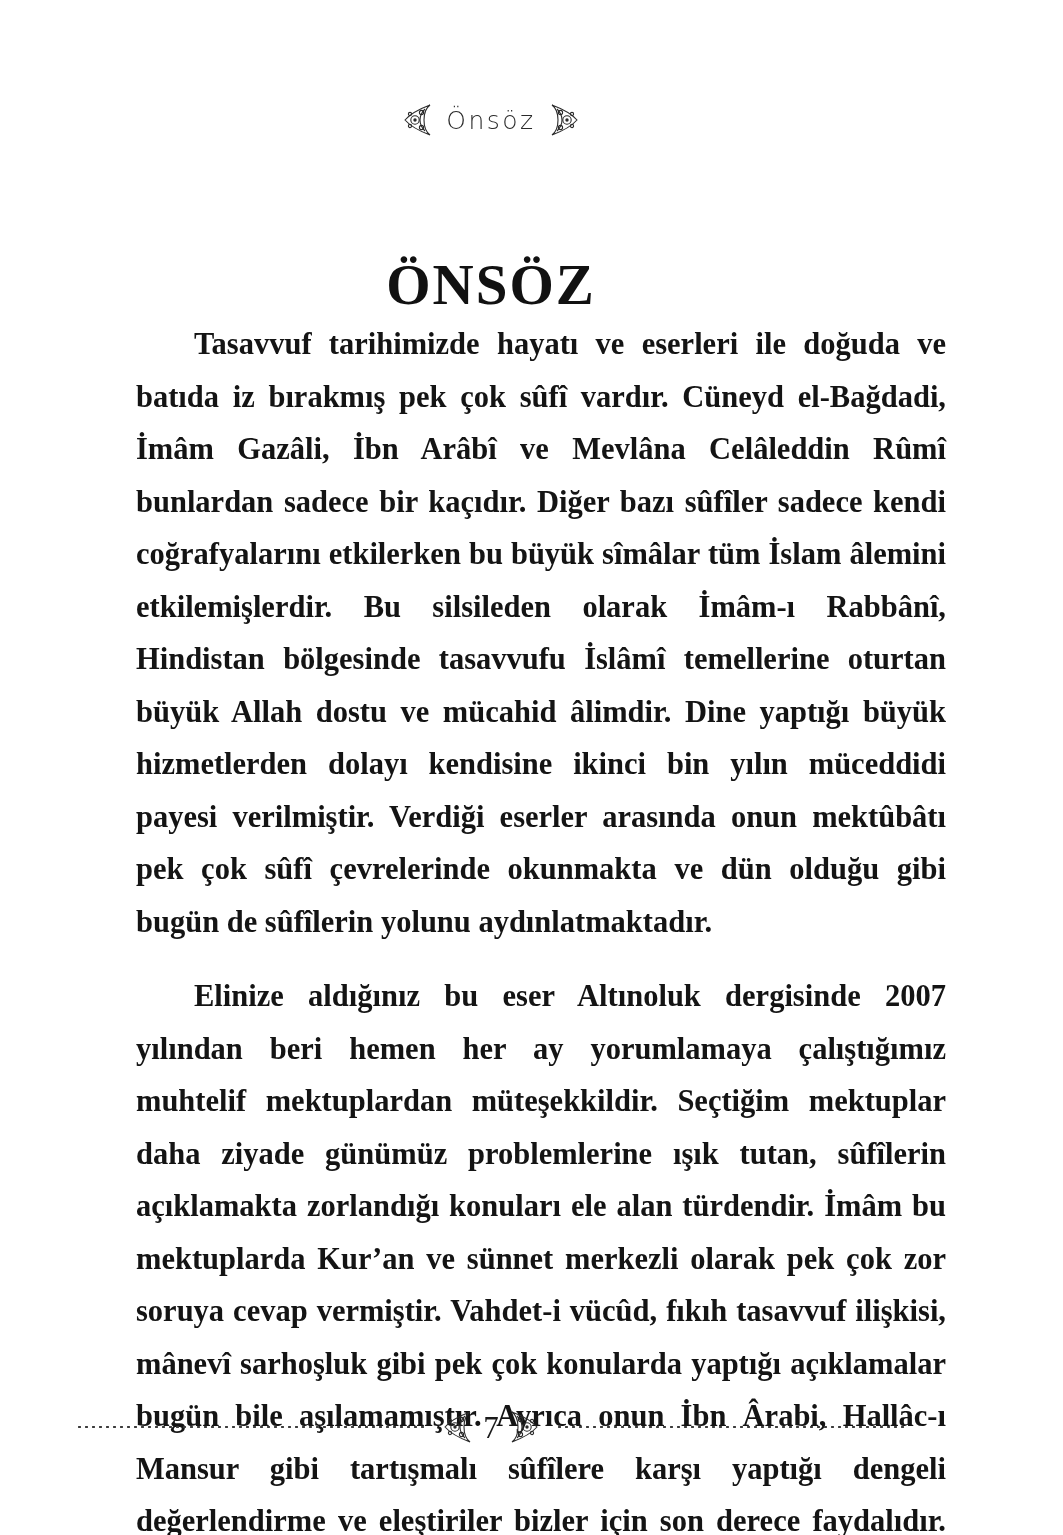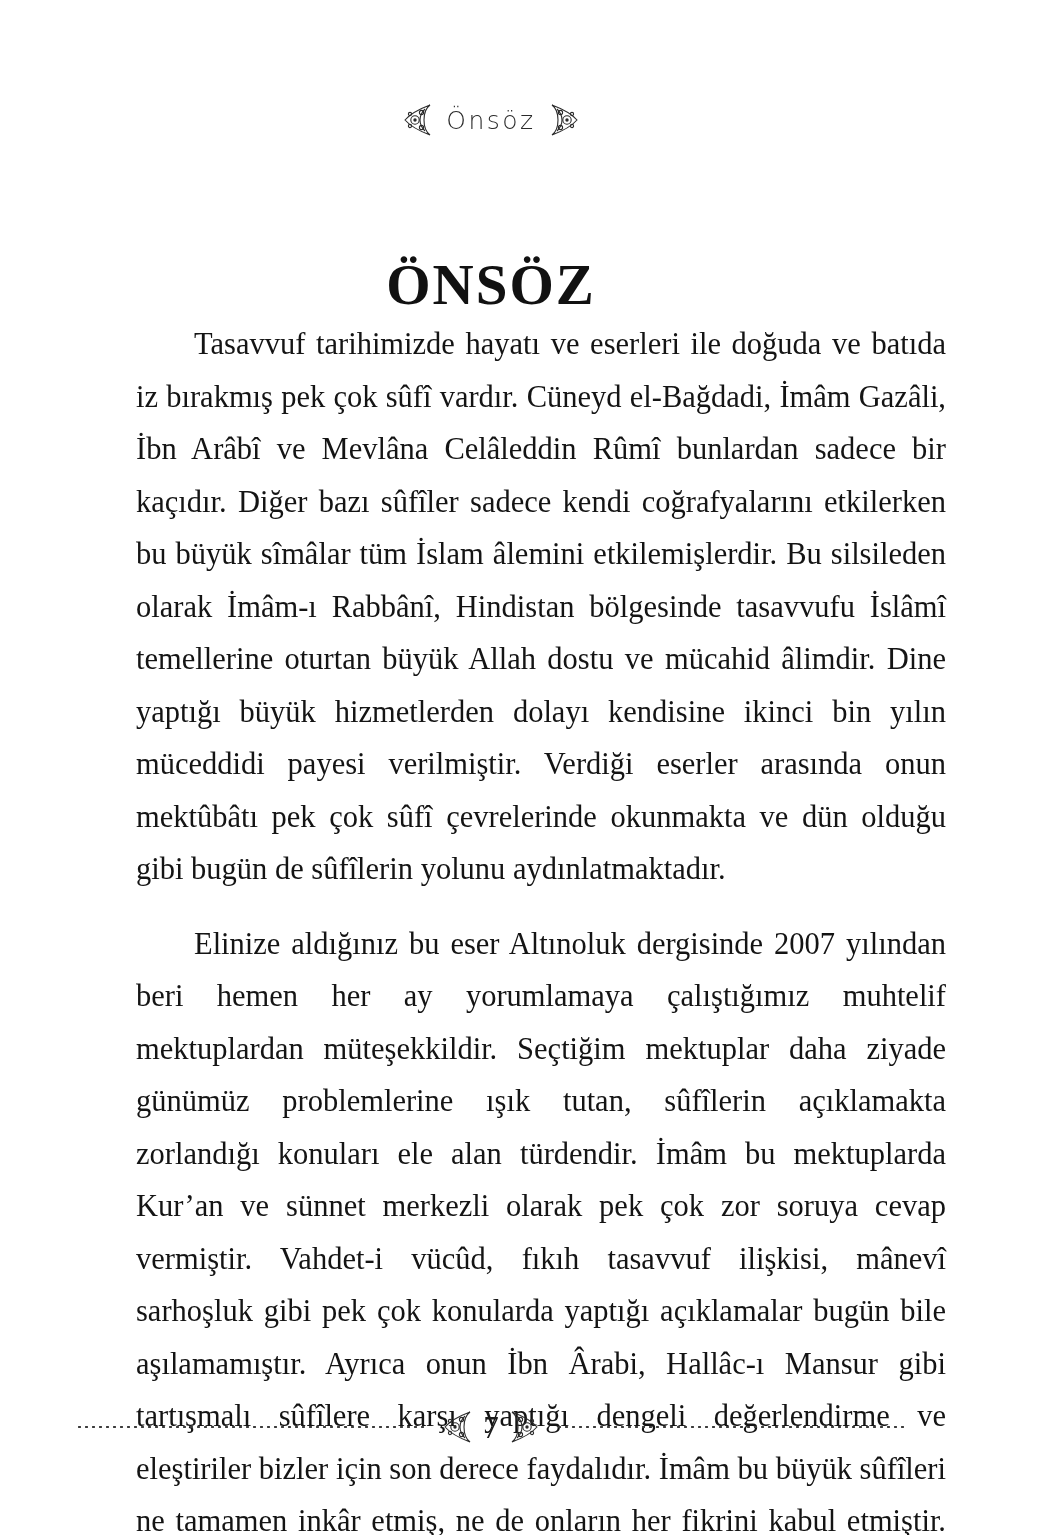--- a/index.html
+++ b/index.html
@@ -77,20 +77,21 @@
 
   .body-text p {
     margin: 0 0 22px 0;
     text-align: justify;
     text-justify: inter-word;
     text-indent: 58px;
     font-size: 30.5px;
     line-height: 52.5px;
     color: #141414;
     hyphens: manual;
+    font-weight: bold;
   }
   .body-text p:last-child { margin-bottom: 0; }
 
   
   .footer {
     position: absolute;
     bottom: 88px;
     left: 0;
     right: 0;
     display: flex;

